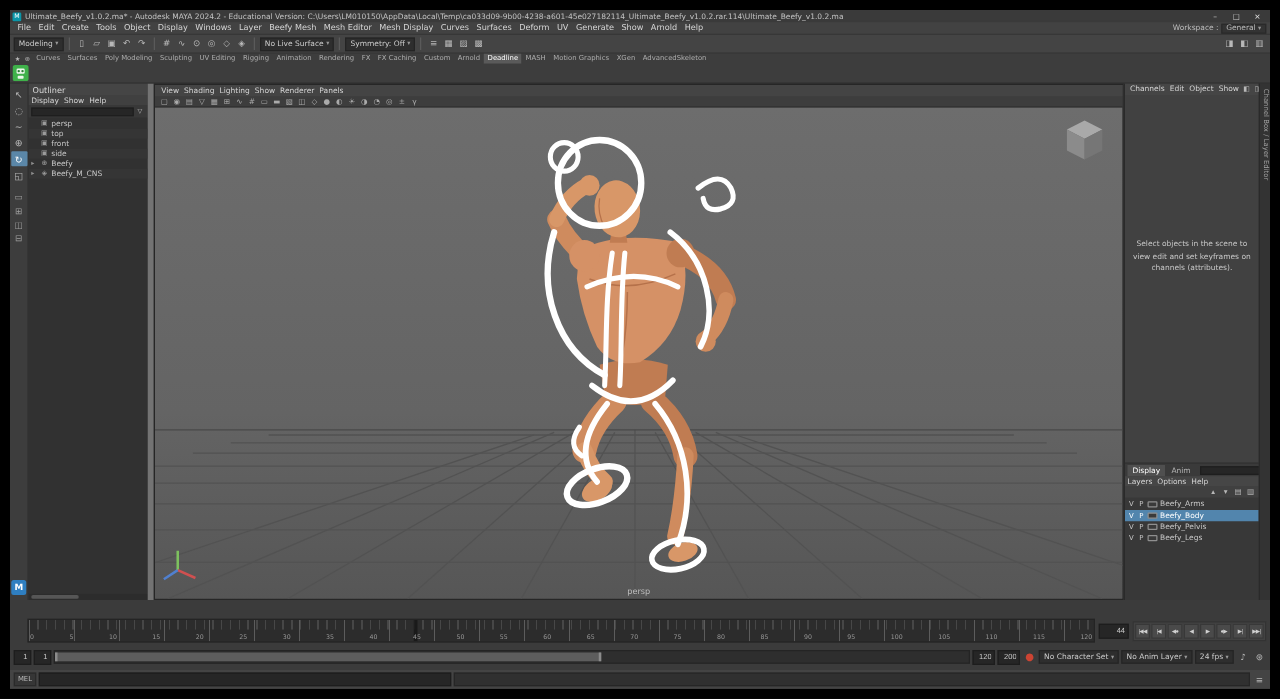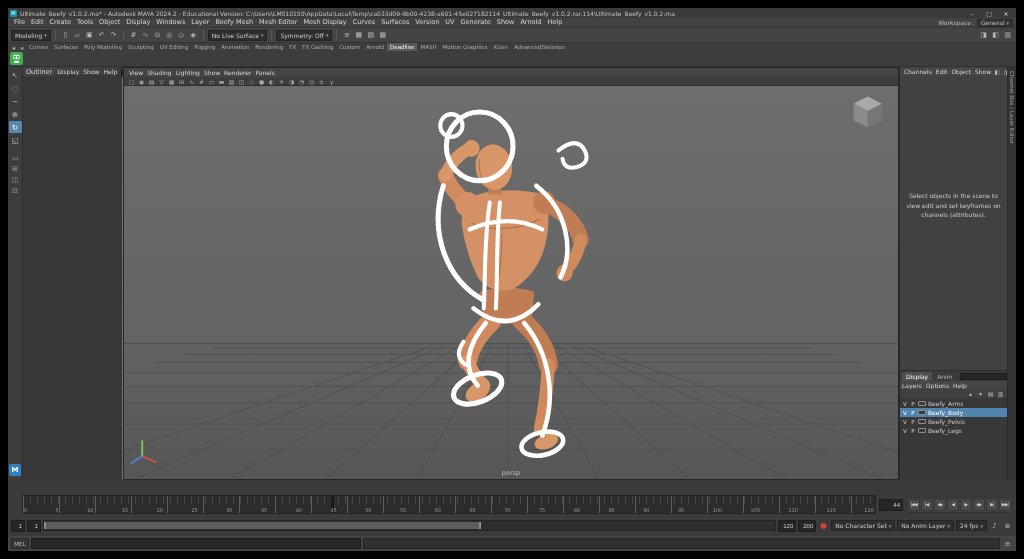--- a/index.html
+++ b/index.html
@@ -50,21 +50,21 @@
   .main { flex:1; display:flex; min-height:0; }
   .toolbox { width:15px; background:#3d3d3d; display:flex; flex-direction:column; align-items:center; padding:2px 0; gap:1px; border-right:1px solid #2e2e2e; }
   .toolbox .tools, .toolbox .layouts { display:flex; flex-direction:column; gap:1px; }
   .tool { width:13px; height:12px; font-size:7.5px; }
   .tool.active { background:#5b87a8; color:#fff; }
   .layouts { margin-top:6px; }
   .layout-btn { width:13px; height:10px; font-size:7px; color:#9e9e9e; display:flex; align-items:center; justify-content:center; }
   .mtk { width:12px; height:12px; background:#2f7fc1; color:#fff; font-size:7px; font-weight:bold;
          display:flex; align-items:center; justify-content:center; border-radius:2px; margin-bottom:2px; }
 
-  .outliner { width:100px; background:#383838; display:flex; flex-direction:row; border-right:1px solid #737373; }
+  .outliner { width:100px; background:#383838; display:flex; flex-direction:column; border-right:5px solid #737373; }
   .ol-header { height:9px; background:#454545; display:flex; align-items:center; padding:0 3px; font-size:6.5px; color:#d8d8d8; }
   .ol-menu { height:8px; display:flex; align-items:center; background:#404040; }
   .ol-search { height:10px; display:flex; align-items:center; gap:1px; padding:0 2px; background:#383838; }
   .ol-search input { flex:1; height:7px; background:#262626; border:1px solid #1e1e1e; color:#ccc; font-size:6px; }
   .ol-list { flex:1; background:#313131; overflow:hidden; padding-top:1px; }
   .ol-row { height:8px; display:flex; align-items:center; gap:2px; padding:0 2px; font-size:6px; color:#c6c6c6; white-space:nowrap; }
   .ol-row:nth-of-type(even) { background:#353535; }
   .ol-expand { width:5px; color:#8f8f8f; font-size:5px; }
   .ol-icon { width:7px; color:#9c9c9c; font-size:5.5px; text-align:center; }
   .ol-scroll { height:5px; background:#2c2c2c; position:relative; }
@@ -160,21 +160,21 @@
         <span class="menu-item">Tools</span>
         <span class="menu-item">Object</span>
         <span class="menu-item">Display</span>
         <span class="menu-item">Windows</span>
         <span class="menu-item">Layer</span>
         <span class="menu-item">Beefy Mesh</span>
         <span class="menu-item">Mesh Editor</span>
         <span class="menu-item">Mesh Display</span>
         <span class="menu-item">Curves</span>
         <span class="menu-item">Surfaces</span>
-        <span class="menu-item">Version</span>
+        <span class="menu-item">Deform</span>
         <span class="menu-item">UV</span>
         <span class="menu-item">Generate</span>
         <span class="menu-item">Show</span>
         <span class="menu-item">Arnold</span>
         <span class="menu-item">Help</span>
       </div>
     <div class="workspace">
       <span>Workspace :</span>
       <span class="dd">
         <span>General</span>&nbsp;<span class="caret">▾</span>

